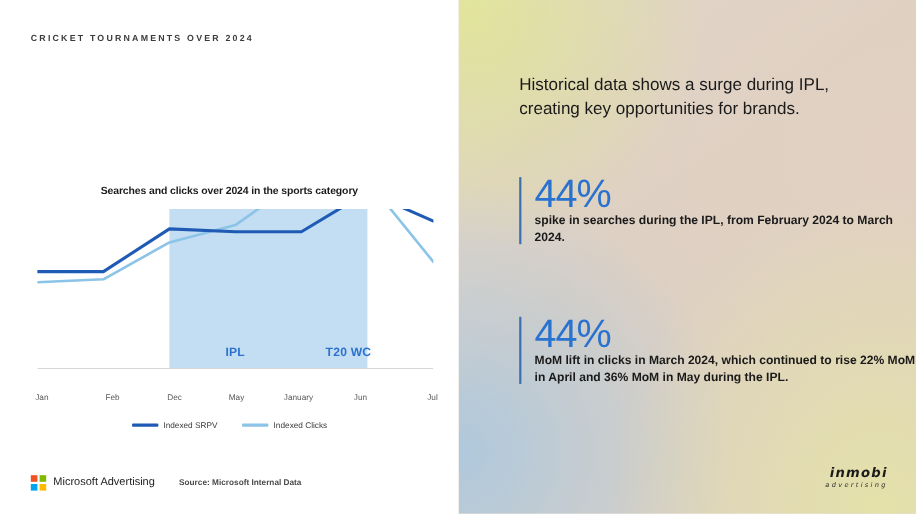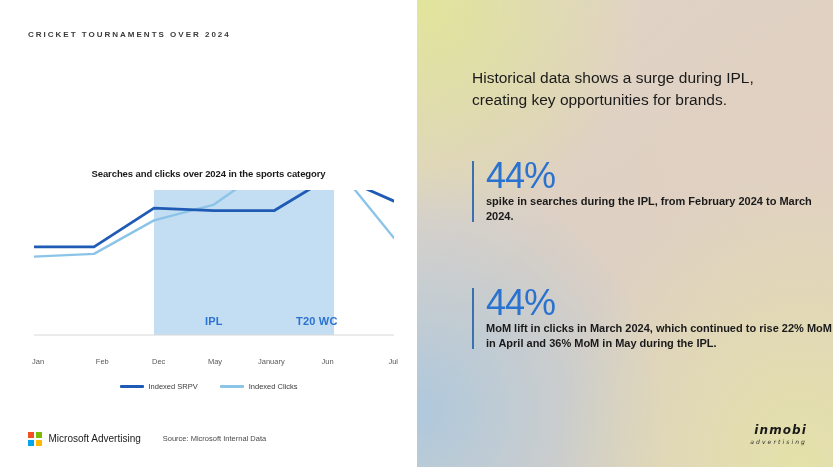--- a/index.html
+++ b/index.html
@@ -64,21 +64,21 @@
   .legend-item{display:flex;align-items:center;gap:5px;}
   .legend-swatch{display:block;width:24px;height:2.5px;border-radius:1px;}
   .legend-text{font-size:7.5px;color:#3b3b3b;}
 
   
   .footer{position:absolute;left:28px;top:432px;display:flex;align-items:center;gap:22px;}
   .ms-logo{display:flex;align-items:center;gap:7px;}
   .ms-squares{display:grid;grid-template-columns:6px 6px;grid-template-rows:6px 6px;gap:1.5px;}
   .ms-squares i{display:block;width:6px;height:6px;}
   .ms-name{font-size:10px;color:#1a1a1a;text-align:center;}
-  .source{font-size:7.5px;color:#4a4a4a;}
+  .source{font-size:7.5px;color:#4a4a4a;font-weight:bold;}
 
   
   .right{
     position:relative;
     width:416px;height:467px;flex:0 0 416px;
     background:#ddd0c3;
     overflow:hidden;
   }
   .grad{position:absolute;inset:0;}
   .g1{background:radial-gradient(circle at 2% 2%, rgba(222,226,140,.95) 0%, rgba(222,226,140,0) 36%);}

